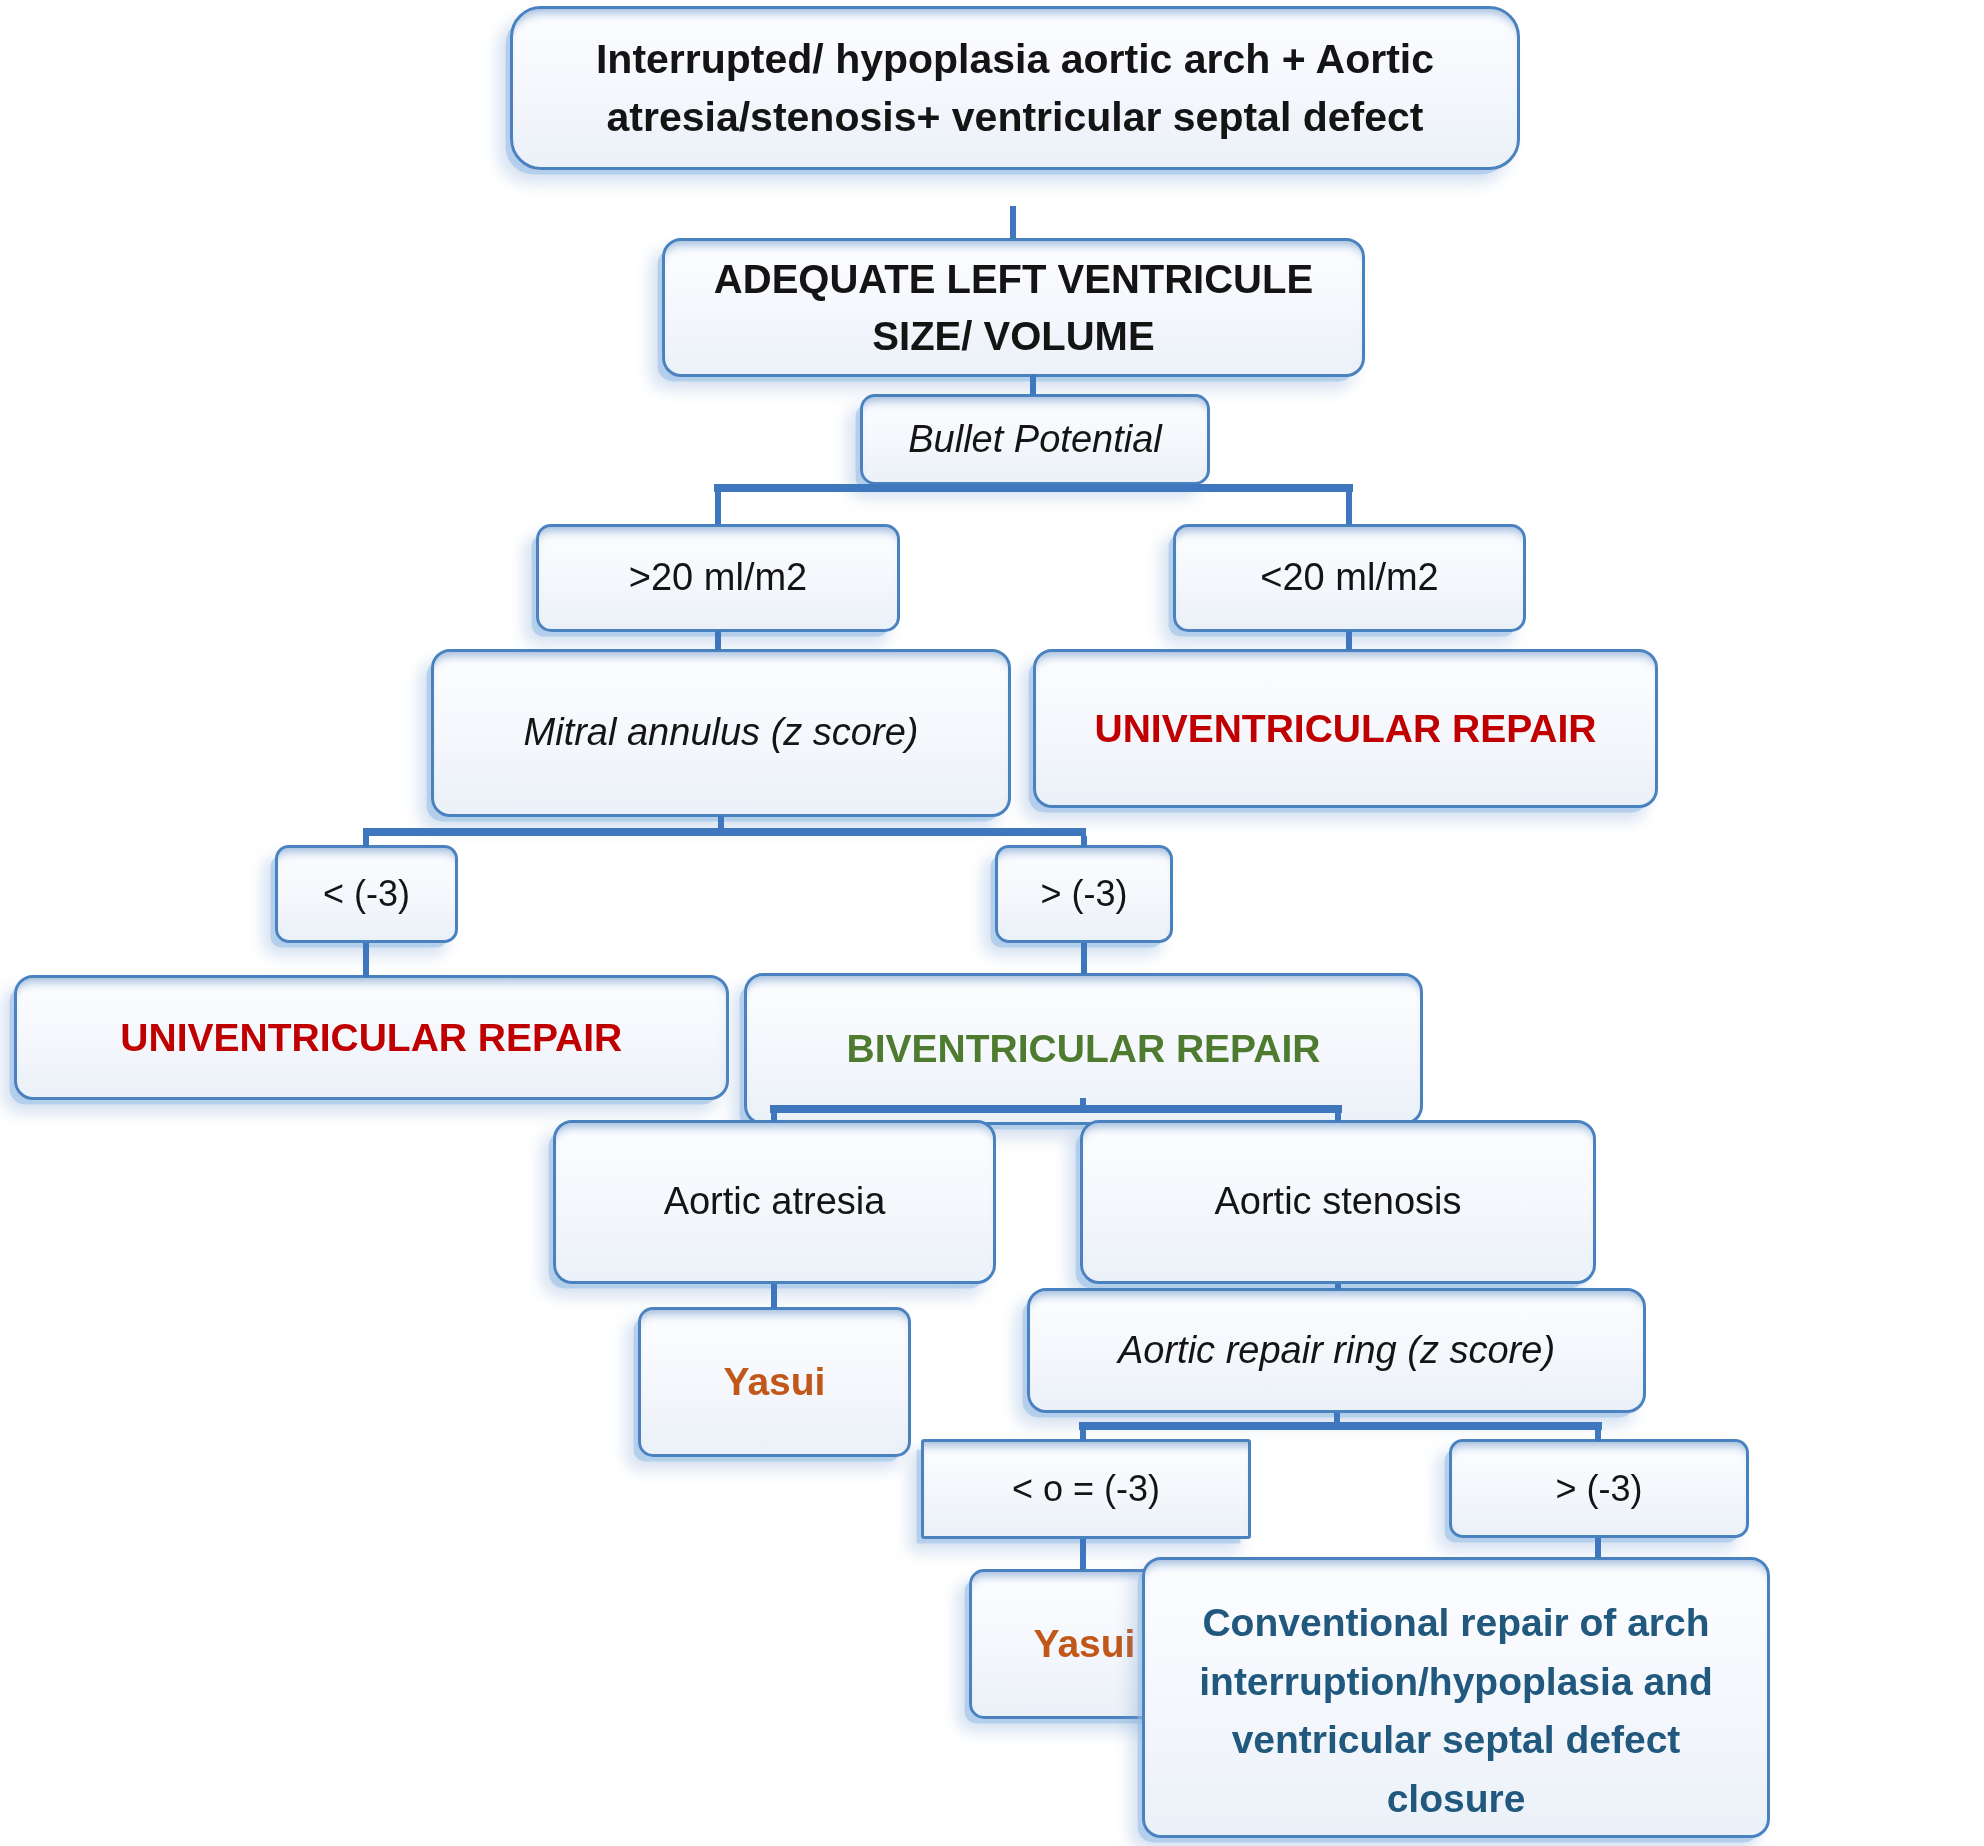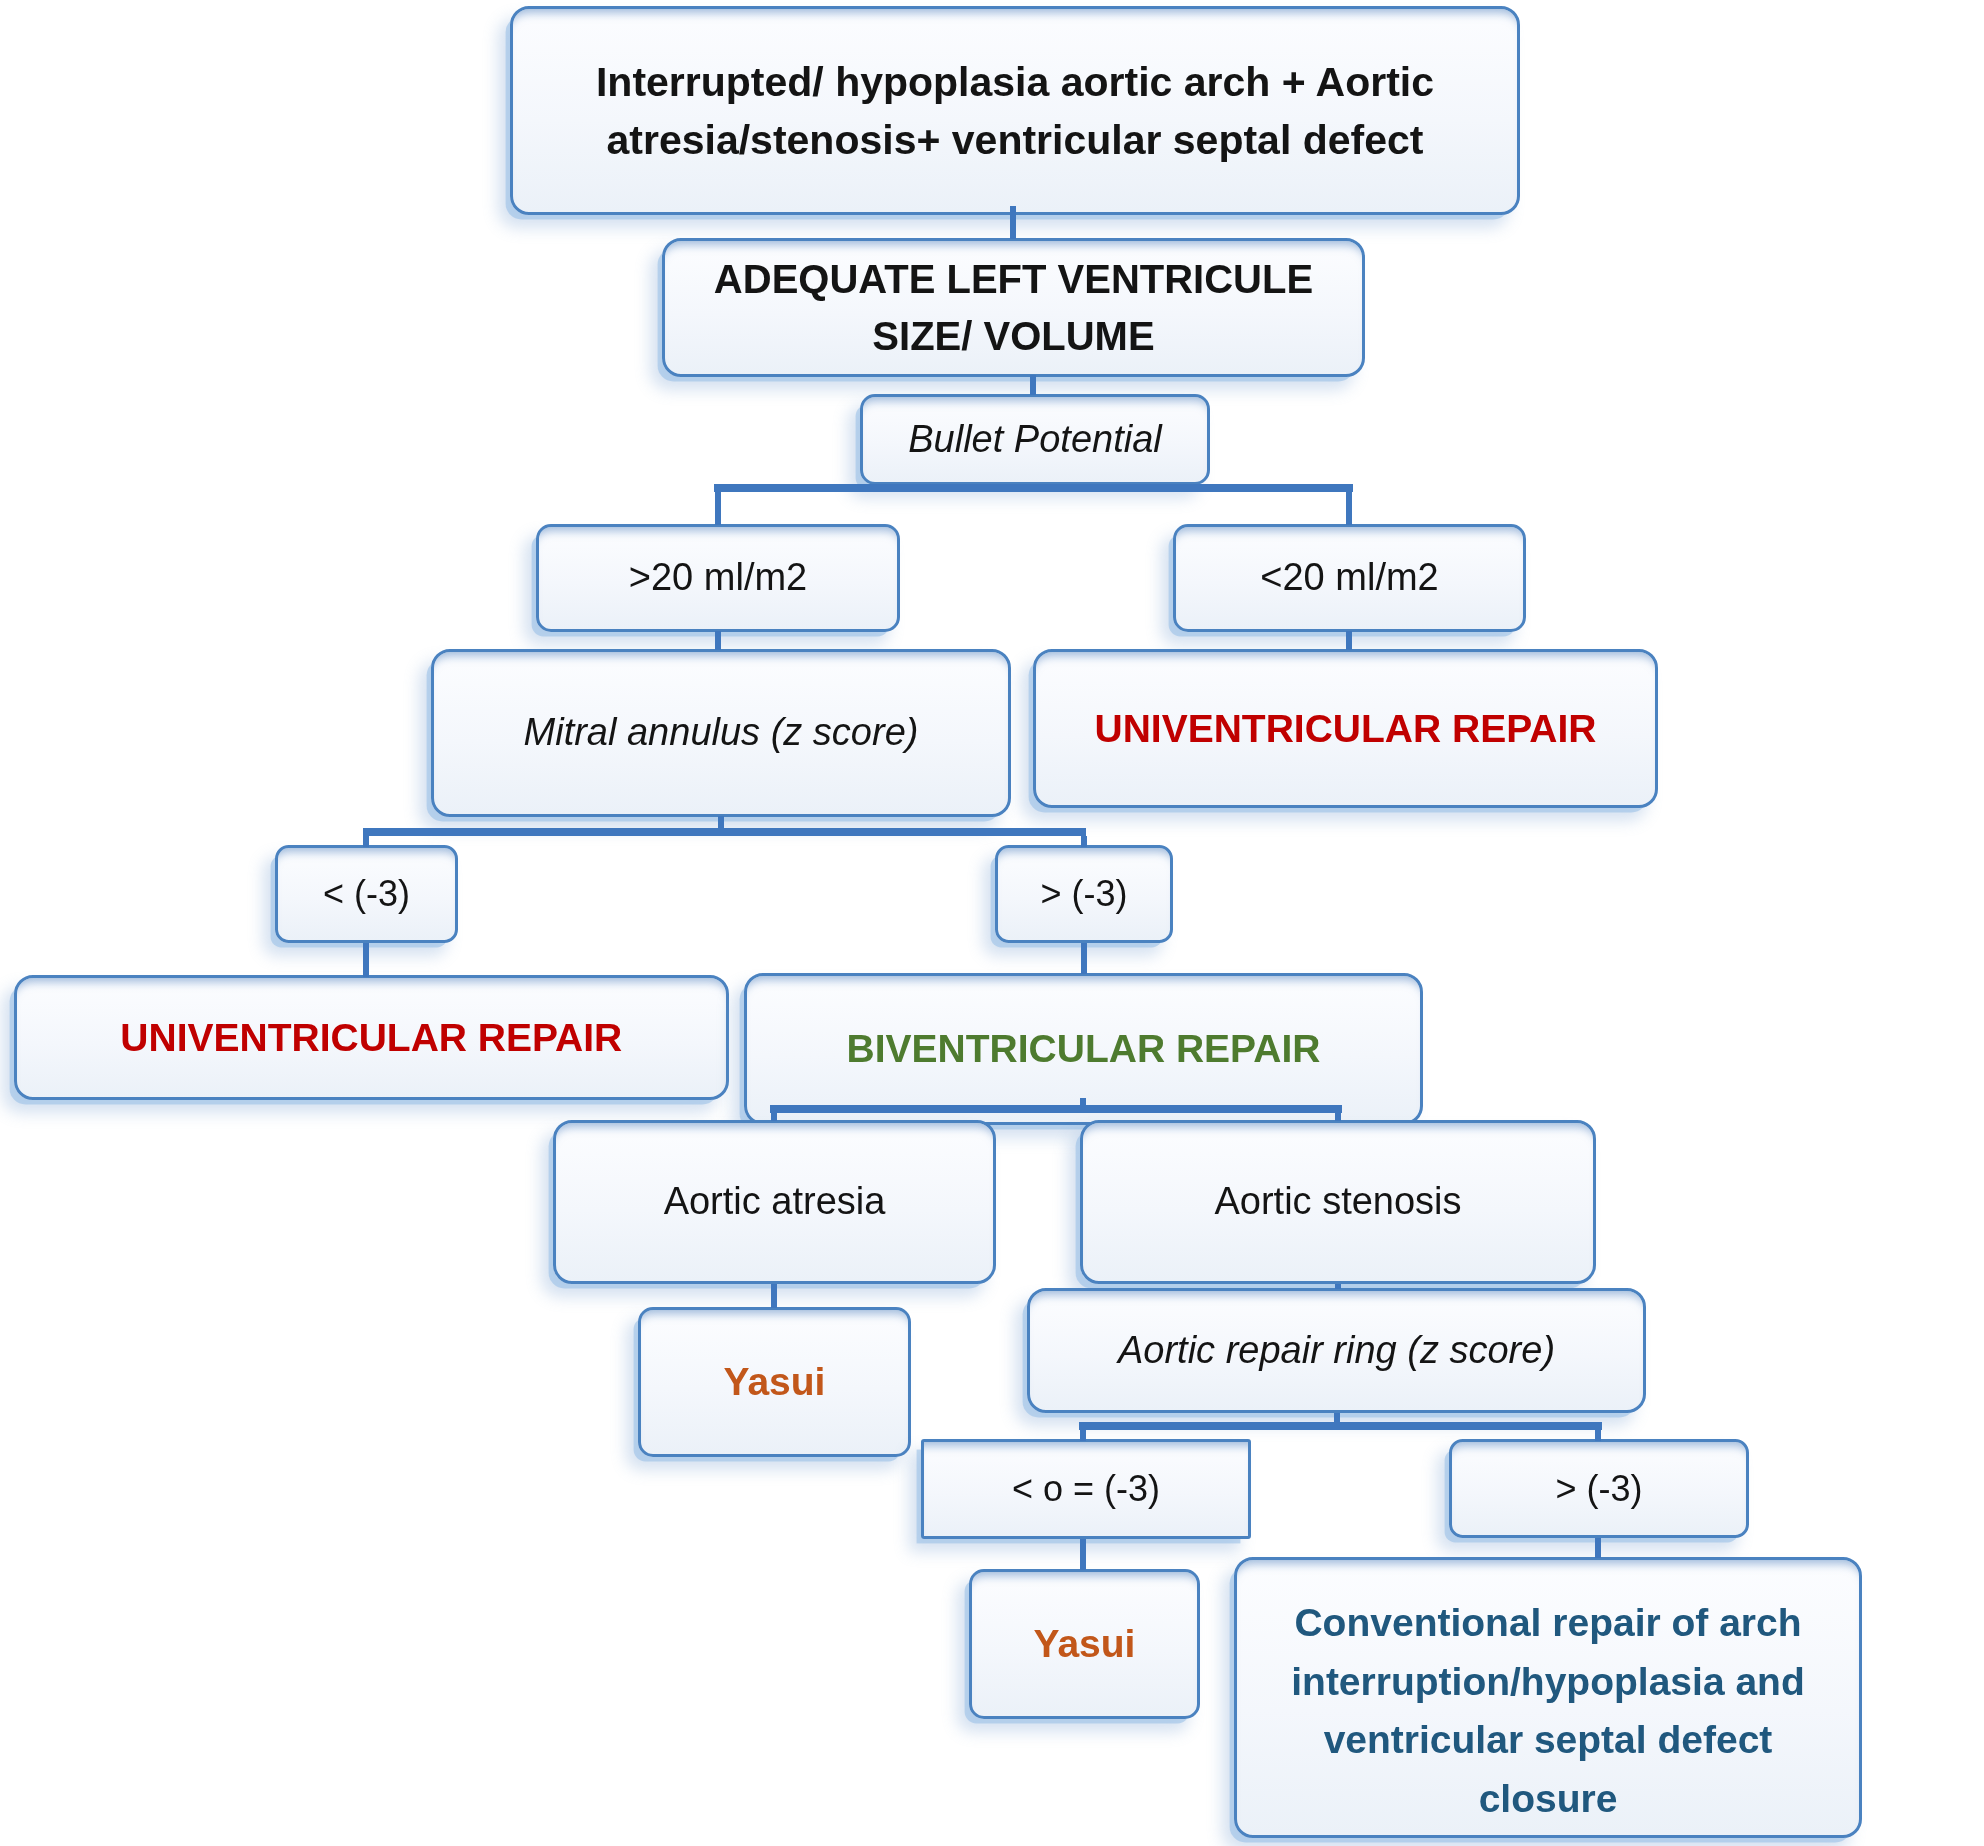--- a/index.html
+++ b/index.html
@@ -31,39 +31,39 @@
   .italic{font-style:italic;}
   .red{color:var(--red,#c00000);font-weight:700;}
   .green{color:var(--green,#4e7b2f);font-weight:700;}
   .orange{color:var(--orange,#c55a11);font-weight:700;}
   .steel{color:var(--dark-blue,#20587e);font-weight:700;}
   .cv,.ch{position:absolute;background:var(--connector-blue,#3f77be);}
   .cv{width:6.3px;}
   .ch{height:8.1px;}
 
   
-  #n-root       {left:510px;  top:6.3px;   width:1010px; height:209px; font-size:41px;}
+  #n-root       {left:510px;  top:6.3px;   width:1010px; height:164px; font-size:41px;border-radius:31px;}
   #n-adequate   {left:662px; top:238px;  width:703px; height:139px; font-size:40px;}
   #n-bullet     {left:860px; top:394px;  width:350px;  height:91px; font-size:38px; border-radius:15px;}
   #n-gt20       {left:536px;  top:524px;  width:364px;  height:108px; font-size:38px; border-radius:15px;}
   #n-lt20       {left:1173px; top:524px;  width:353px;  height:108px; font-size:38px; border-radius:15px;}
   #n-mitral     {left:431px;  top:649px; width:580px;  height:168px; font-size:38px;}
   #n-univ1      {left:1033px; top:649px; width:625px; height:159px; font-size:39px;}
   #n-lt3        {left:275px;  top:845px; width:183px;  height:98px; font-size:36px; border-radius:13.8px;}
   #n-gt3        {left:995px; top:845px; width:178px;  height:98px; font-size:36px; border-radius:13.8px;}
   #n-univ2      {left:13.8px;   top:975px; width:715px; height:125px; font-size:39px;}
   #n-biv        {left:744px; top:973px; width:679px; height:152px; font-size:39px;}
   #n-atresia    {left:553px;  top:1120px; width:443px;  height:164px; font-size:38px;}
   #n-stenosis   {left:1080px; top:1120px; width:516px;  height:164px; font-size:38px;}
   #n-yasui1     {left:638px; top:1307px; width:273px;  height:150px; font-size:39px; border-radius:15px;}
   #n-valvering  {left:1027px; top:1288px; width:619px;  height:125px; font-size:38px;}
   #n-lto3       {left:921px; top:1439px; width:330px;  height:100px; font-size:36px; border-radius:3px;}
   #n-gt3b       {left:1449px; top:1439px; width:300px;  height:99px; font-size:36px; border-radius:13.8px;}
   #n-yasui2     {left:969px; top:1569px; width:231px;  height:150px; font-size:39px; border-radius:15px;}
-  #n-conventional{left:1234px;top:1557px; width:628px; height:281px; font-size:39px; align-items:flex-start;}
+  #n-conventional{left:1142px;top:1557px; width:628px; height:281px; font-size:39px; align-items:flex-start;}
   #n-conventional .label{padding-top:34px;line-height:1.5;}
 </style>
 </head>
 <body>
 
 <div id="canvas">
 
   <div class="node" id="n-root">
     <span class="label bold">Interrupted/ hypoplasia aortic arch + Aortic
 atresia/stenosis+ ventricular septal defect</span>

